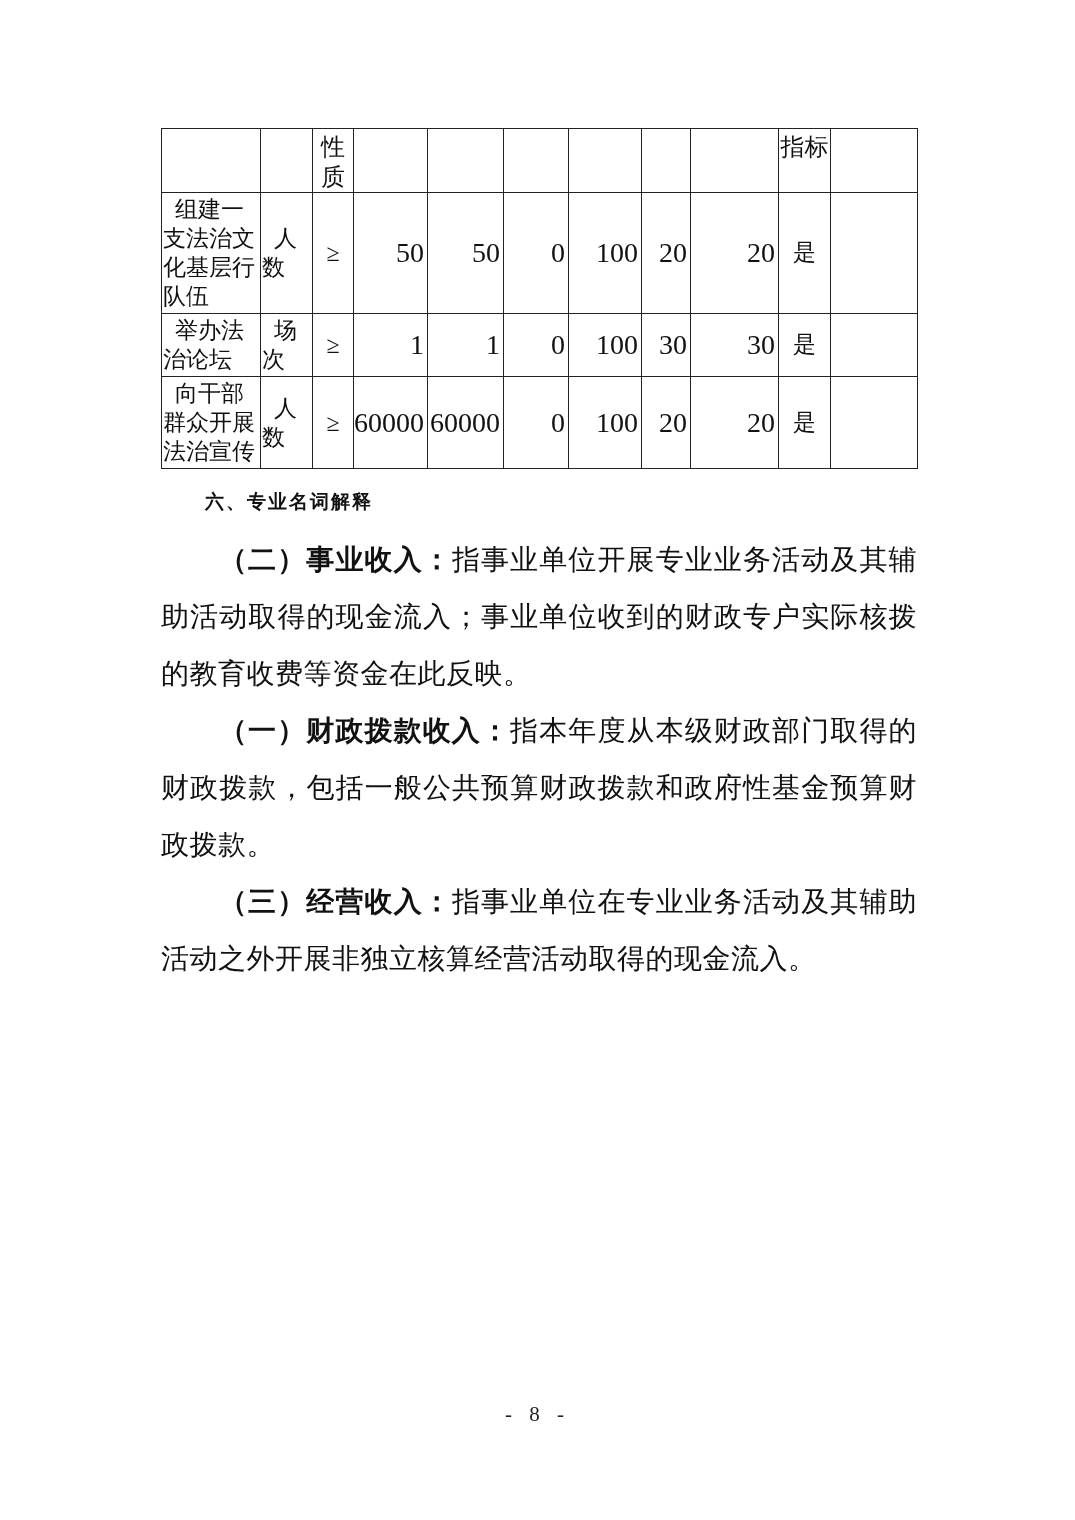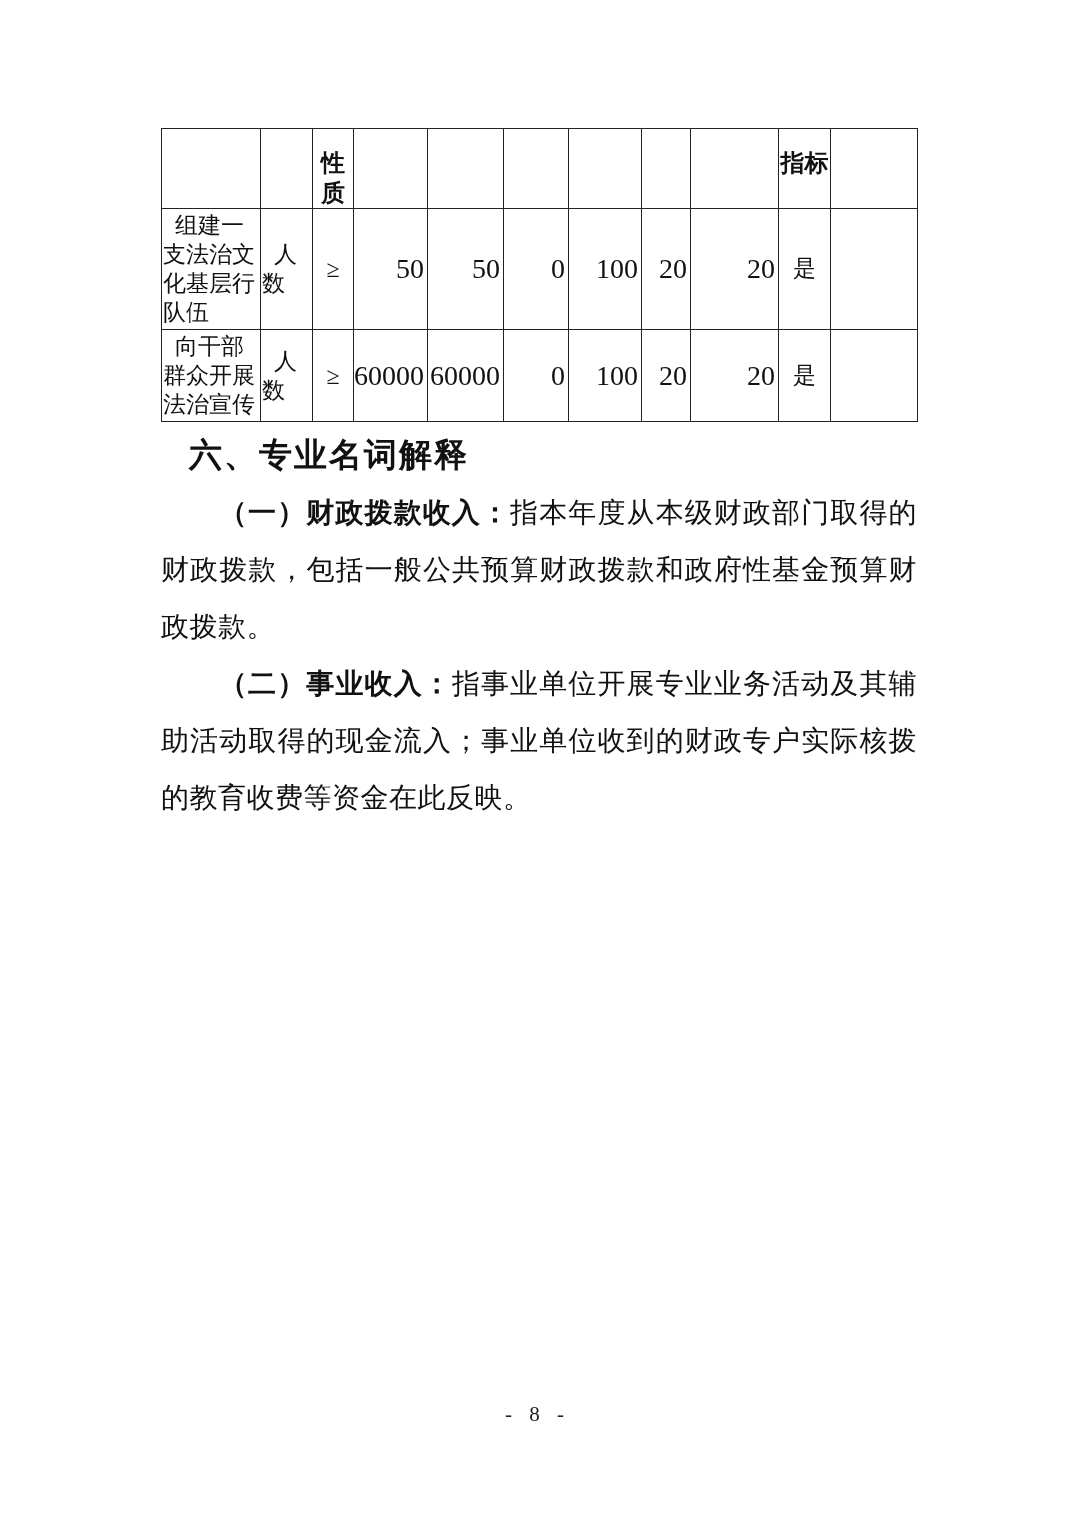--- a/index.html
+++ b/index.html
@@ -20,38 +20,38 @@
     table-layout: fixed;
     width: 756px;
     font-size: 24px;
     line-height: 30px;
   }
   table.perf td {
     border: 1.5px solid #222;
     vertical-align: middle;
     overflow: hidden;
   }
-  tr.hdr td { vertical-align: top; font-weight: bold; text-align: center; padding-top: 19px; }
+  tr.hdr td { vertical-align: top; font-weight: normal; text-align: center; padding-top: 3px; }
   td.name, td.unit {
     font-size: 23px;
     line-height: 29px;
     text-align: left;
     text-indent: 12px;
     word-break: break-all;
     padding: 2px 1px;
   }
   td.comp { text-align: center; font-size: 24px; }
   td.num  { text-align: right; padding-right: 3px; font-size: 28px; }
   td.flag { text-align: center; font-size: 23px; }
   h2.sec-heading {
     font-family: "Liberation Sans", "DejaVu Sans", sans-serif;
     font-weight: bold;
-    font-size: 33px;
+    font-size: 19px;
     line-height: 38px;
-    margin: 14px 0 10px 28px;
+    margin: 14px 0 10px 44px;
     letter-spacing: 2px;
   }
   .defs { width: 756px; }
   p.def {
     font-size: 28px;
     line-height: 57px;
     text-align: justify;
     text-justify: inter-character;
     text-indent: 58px;
     word-break: break-all;
@@ -107,38 +107,52 @@
       <td class="comp">≥</td>
       <td class="num">50</td>
       <td class="num">50</td>
       <td class="num">0</td>
       <td class="num">100</td>
       <td class="num">20</td>
       <td class="num">20</td>
       <td class="flag">是</td>
       <td></td>
     </tr>
+    <tr style="height:56px">
+      <td class="name">举办法治论坛</td>
+      <td class="unit">场次</td>
+      <td class="comp">≥</td>
+      <td class="num">1</td>
+      <td class="num">1</td>
+      <td class="num">0</td>
+      <td class="num">100</td>
+      <td class="num">30</td>
+      <td class="num">30</td>
+      <td class="flag">是</td>
+      <td></td>
+    </tr>
     <tr style="height:90px">
       <td class="name">向干部群众开展法治宣传</td>
       <td class="unit">人数</td>
       <td class="comp">≥</td>
       <td class="num">60000</td>
       <td class="num">60000</td>
       <td class="num">0</td>
       <td class="num">100</td>
       <td class="num">20</td>
       <td class="num">20</td>
       <td class="flag">是</td>
       <td></td>
     </tr>
   </tbody>
     </table>
 
   <h2 class="sec-heading">六、专业名词解释</h2>
 
   <div class="defs">
+    <p class="def"><b>（二）事业收入：</b><span>指事业单位开展专业业务活动及其辅助活动取得的现金流入；事业单位收到的财政专户实际核拨的教育收费等资金在此反映。</span></p>
     <p class="def"><b>（一）财政拨款收入：</b><span>指本年度从本级财政部门取得的财政拨款，包括一般公共预算财政拨款和政府性基金预算财政拨款。</span></p>
-    <p class="def"><b>（二）事业收入：</b><span>指事业单位开展专业业务活动及其辅助活动取得的现金流入；事业单位收到的财政专户实际核拨的教育收费等资金在此反映。</span></p>
+    <p class="def"><b>（三）经营收入：</b><span>指事业单位在专业业务活动及其辅助活动之外开展非独立核算经营活动取得的现金流入。</span></p>
   </div>
 
 </div>
 
 <div class="pageno">- 8 -</div>
 
 </body></html>

